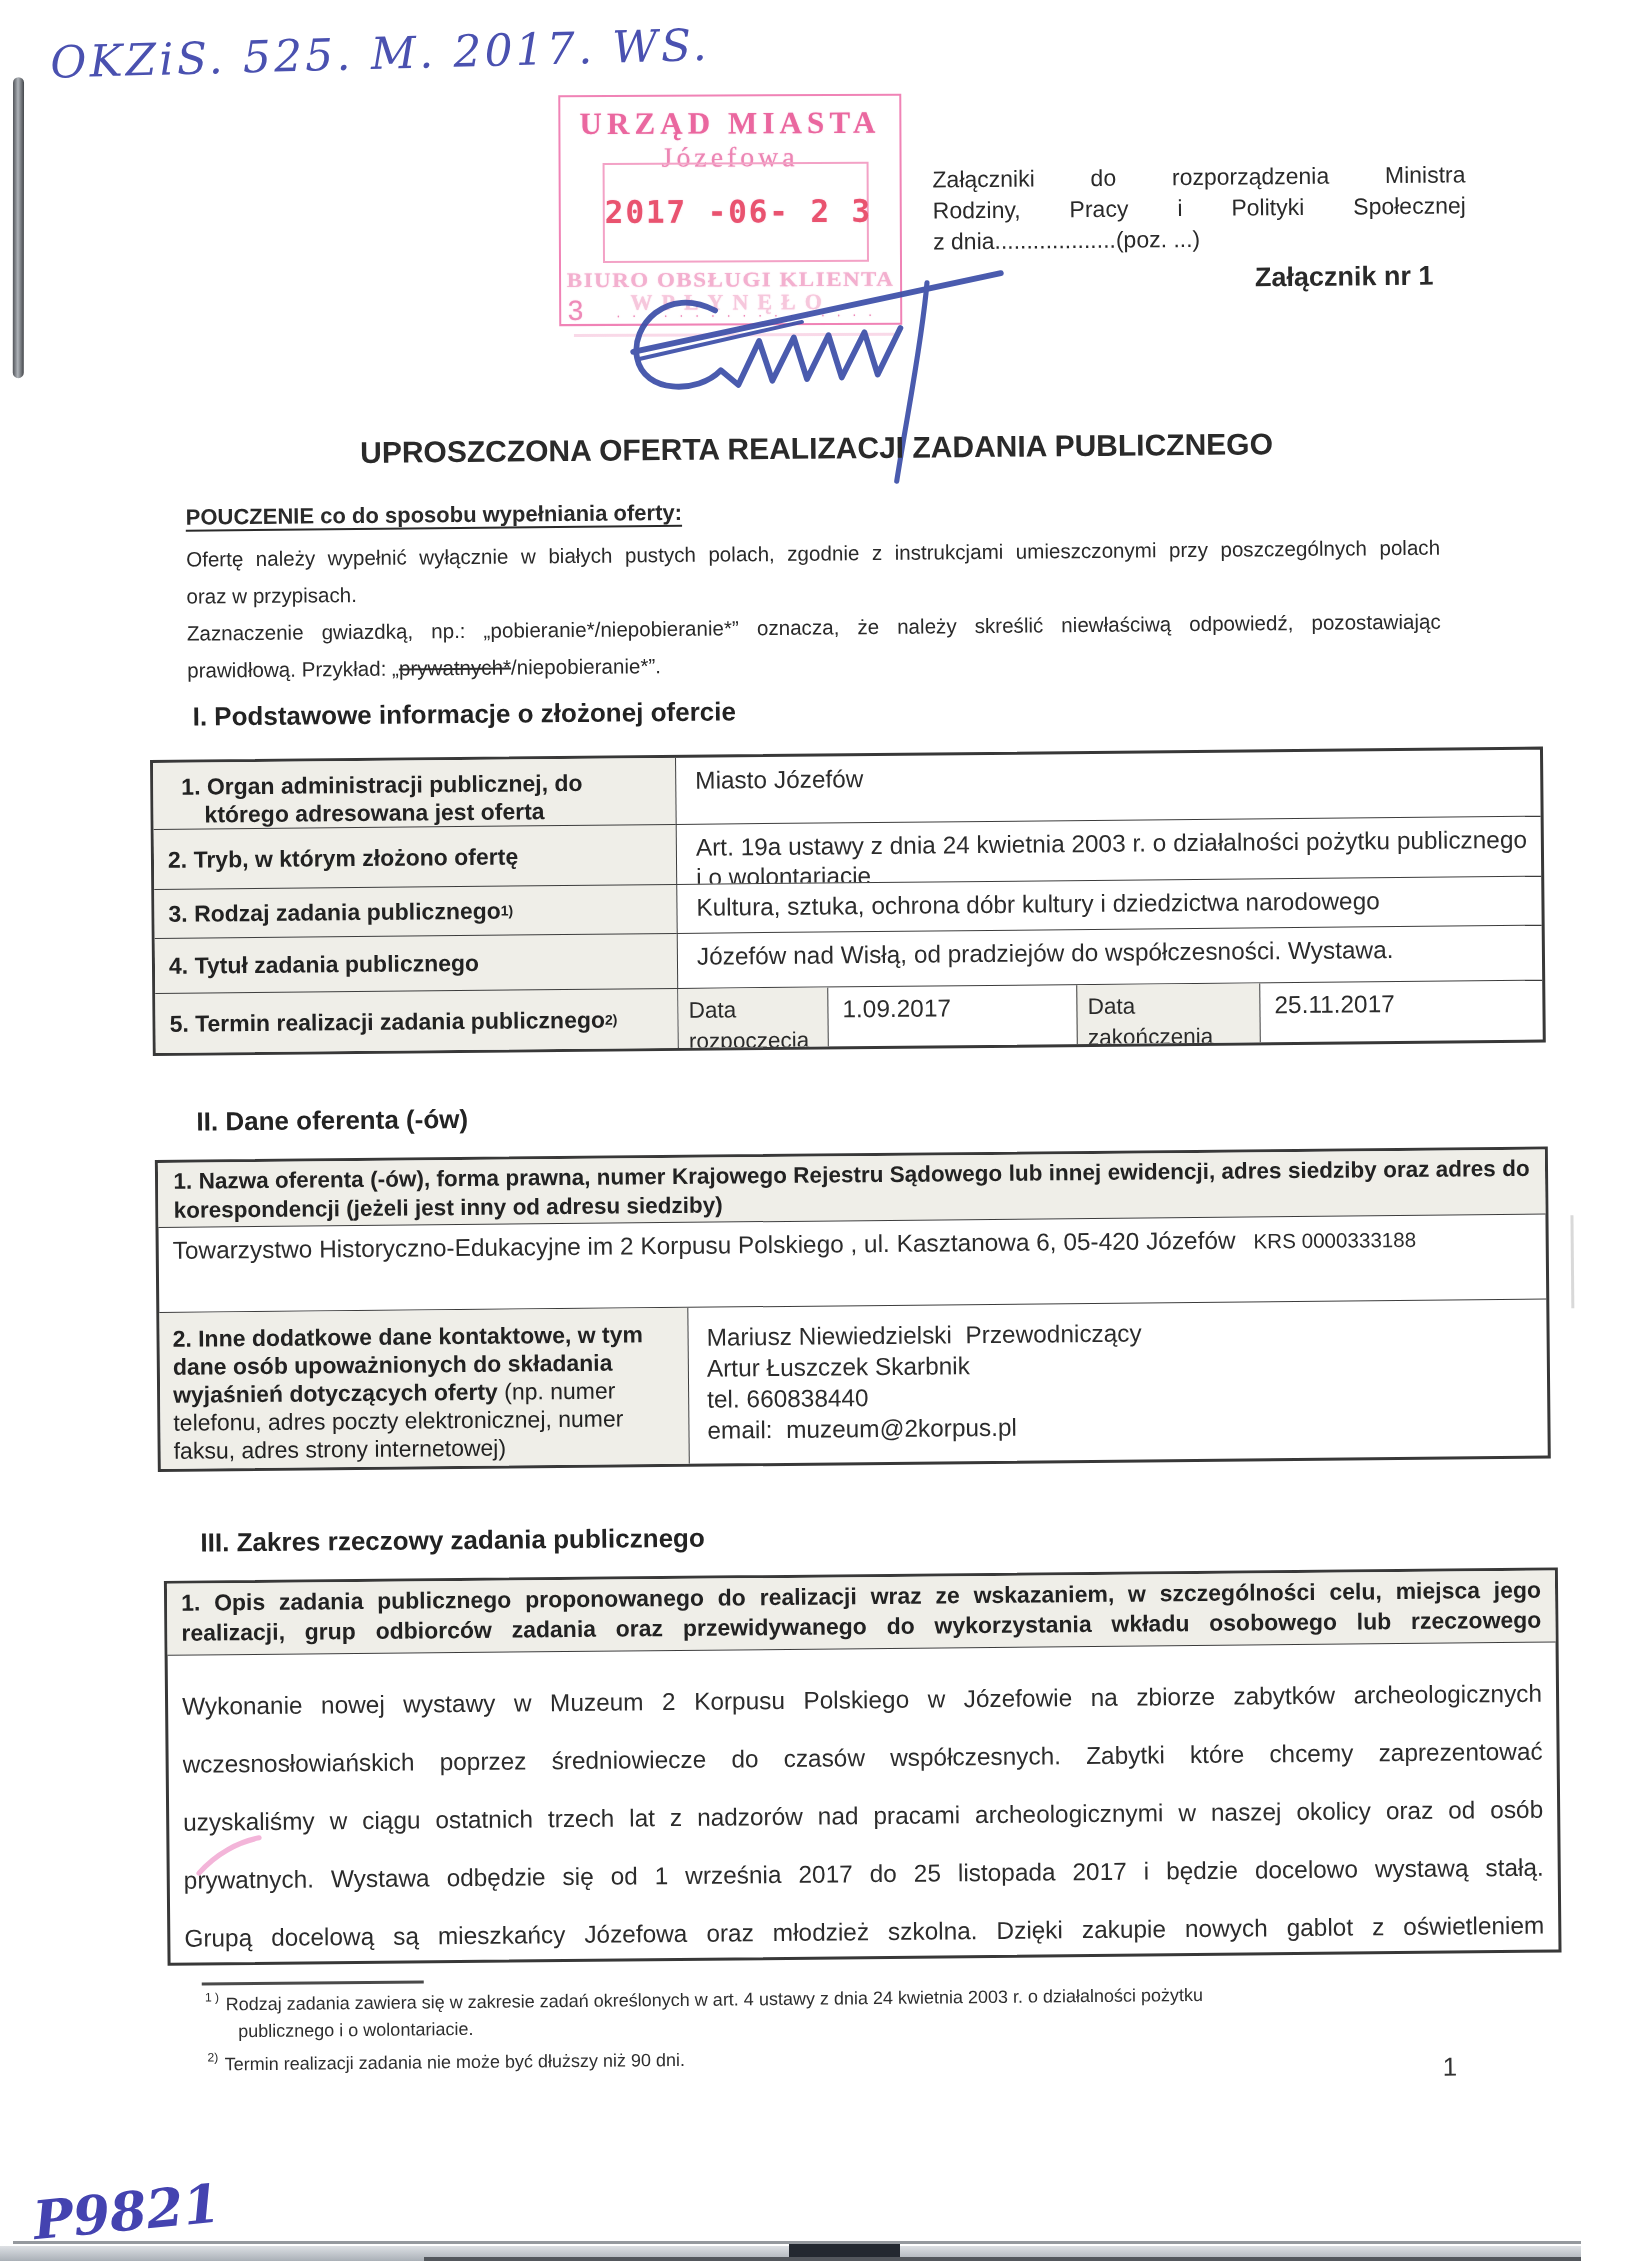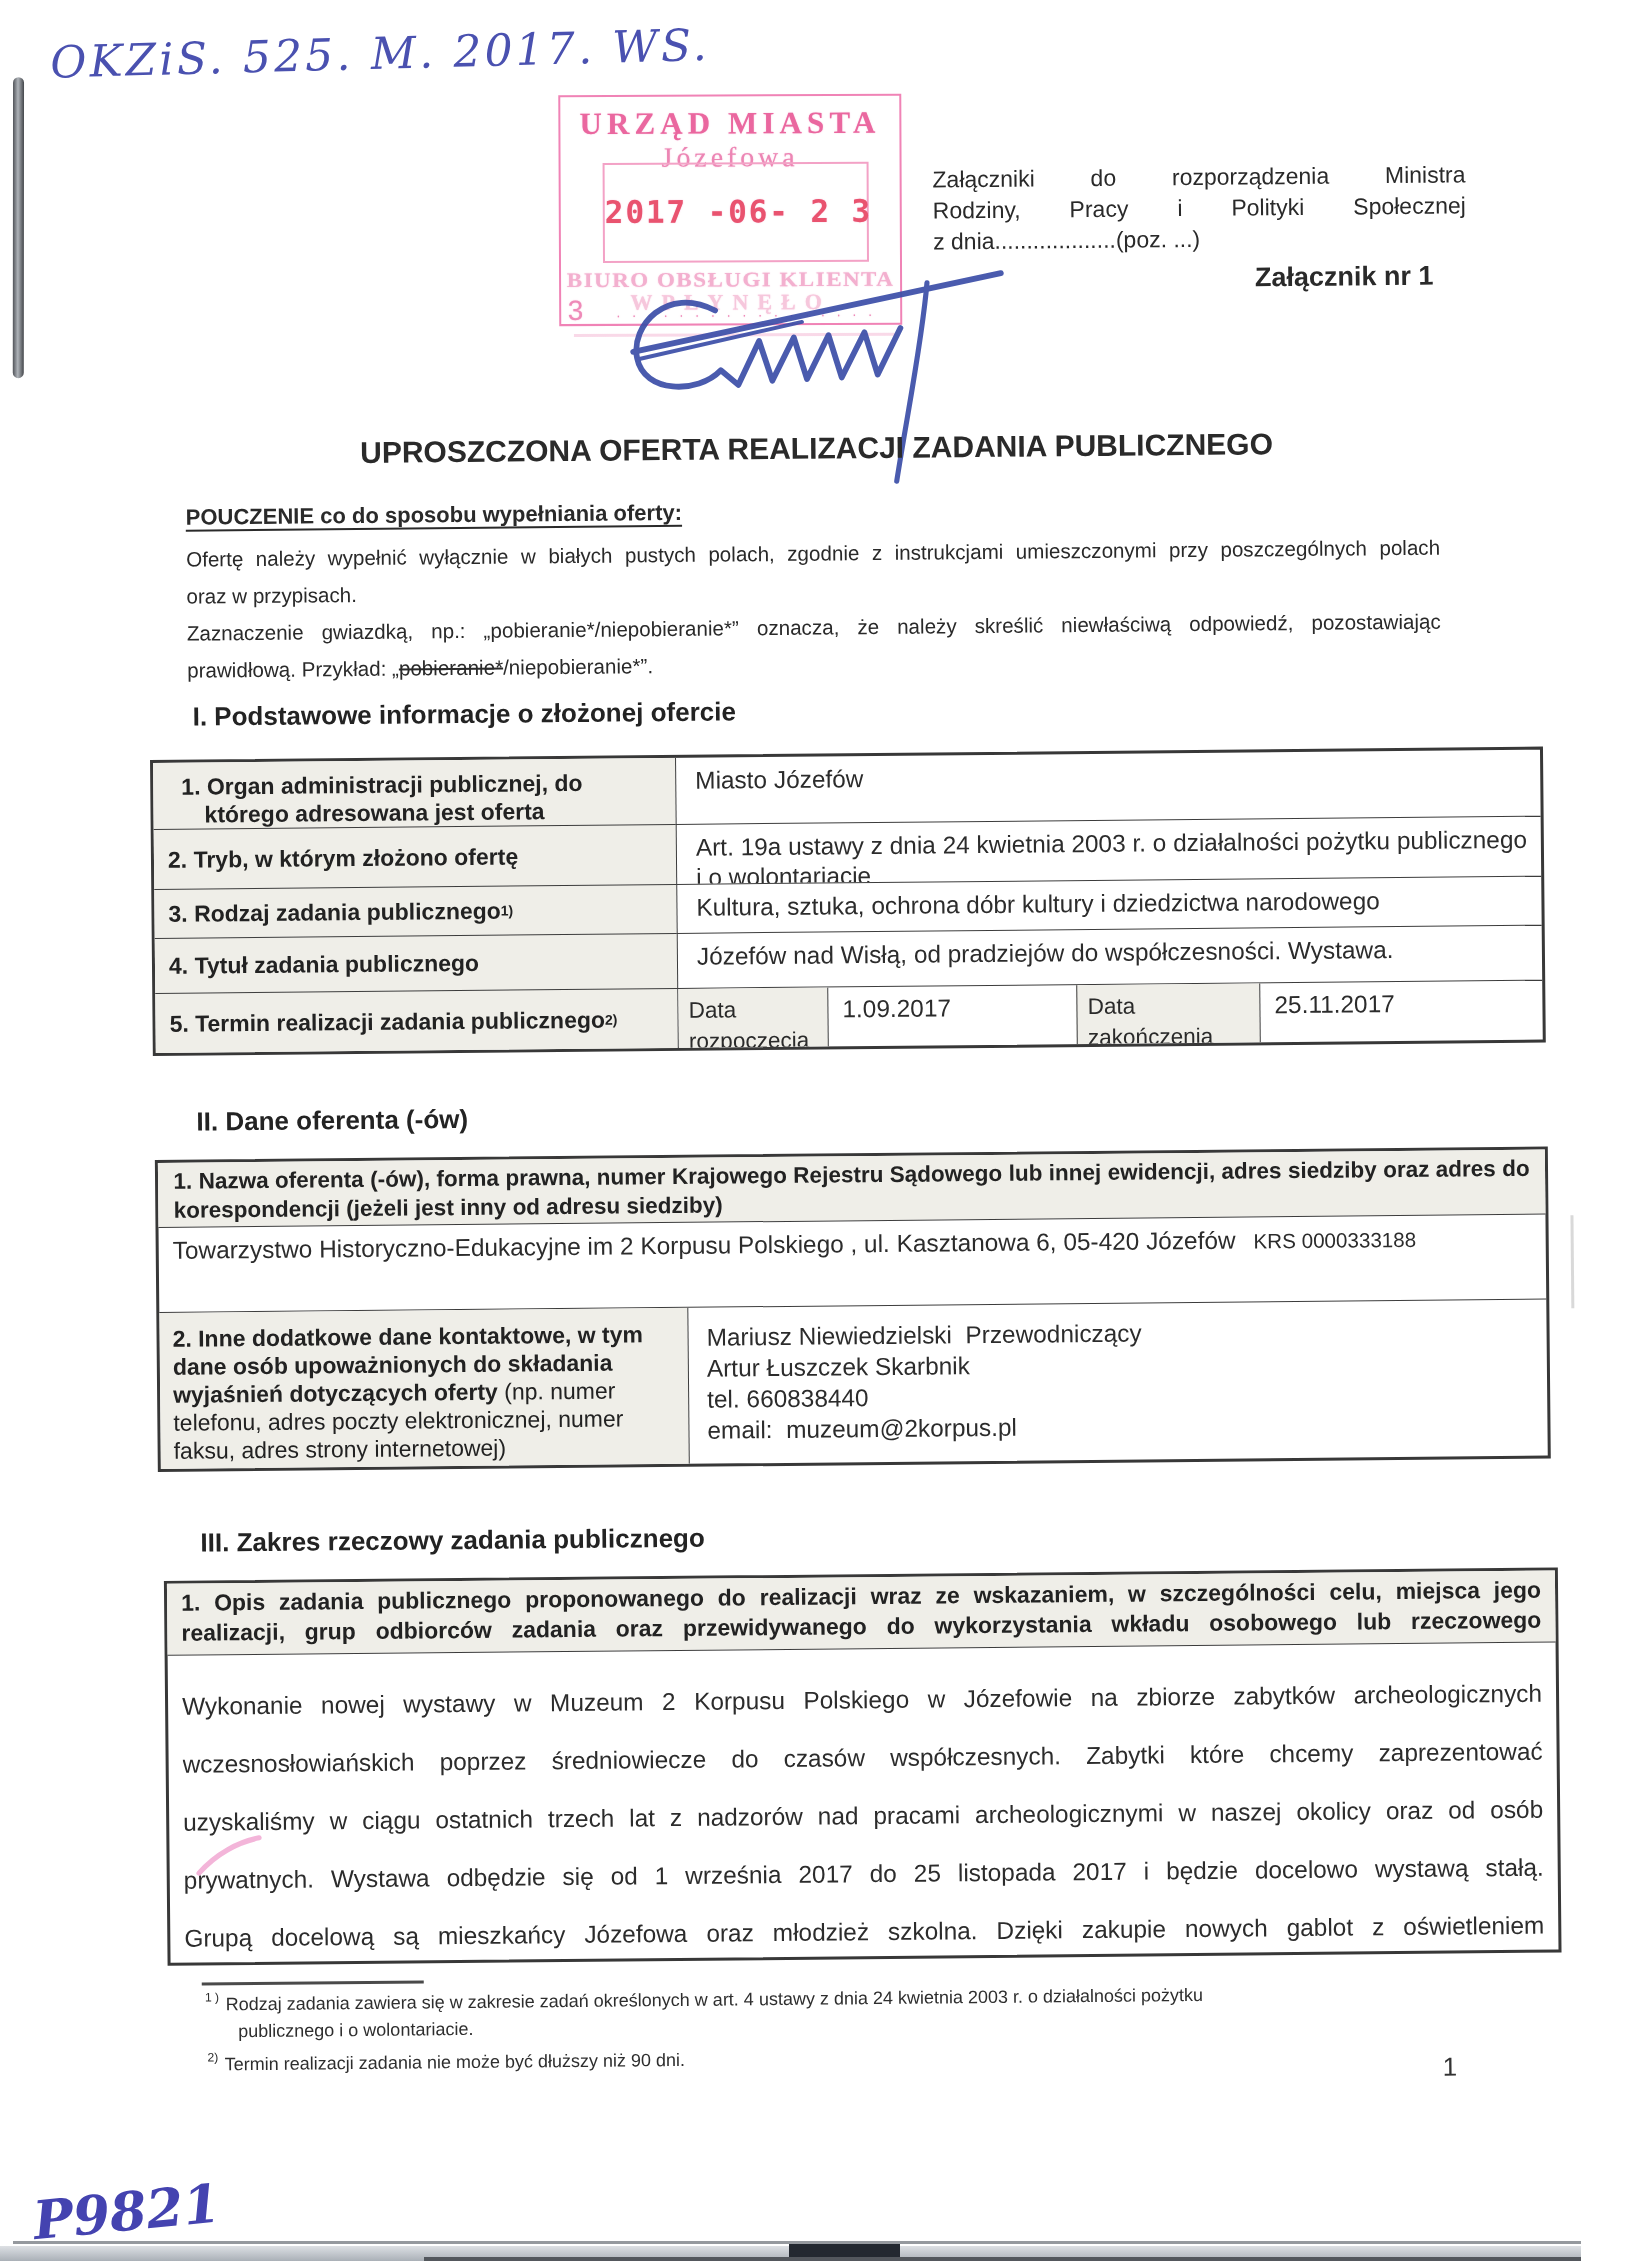--- a/index.html
+++ b/index.html
@@ -141,21 +141,21 @@
       <div id="zal">Załącznik nr 1</div>
     </div>
 
     <div class="abs" id="title">UPROSZCZONA OFERTA REALIZACJI ZADANIA PUBLICZNEGO</div>
 
     <div class="abs" id="pouczenie">
       <div class="p-head">POUCZENIE co do sposobu wypełniania oferty:</div>
       <div class="p-line pj">Ofertę należy wypełnić wyłącznie w białych pustych polach, zgodnie z instrukcjami umieszczonymi przy poszczególnych polach</div>
       <div class="p-line">oraz w przypisach.</div>
       <div class="p-line pj">Zaznaczenie gwiazdką, np.: „pobieranie*/niepobieranie*” oznacza, że należy skreślić niewłaściwą odpowiedź, pozostawiając</div>
-      <div class="p-line"><span>prawidłową. Przykład: „</span><span class="strike">pobieranie*</span><span>/niepobieranie*”.</span></div>
+      <div class="p-line"><span>prawidłową. Przykład: „</span><span class="strike">prywatnych*</span><span>/niepobieranie*”.</span></div>
     </div>
 
     <div class="abs sec-head" id="sec1">I. Podstawowe informacje o złożonej ofercie</div>
 
     <div class="abs tbl" id="t1">
       <div class="cell shade lab lab-top">
           <span class="hang">1. Organ administracji publicznej, do którego adresowana jest oferta</span>
         </div>
       <div class="cell bl val">Miasto Józefów</div>
 

